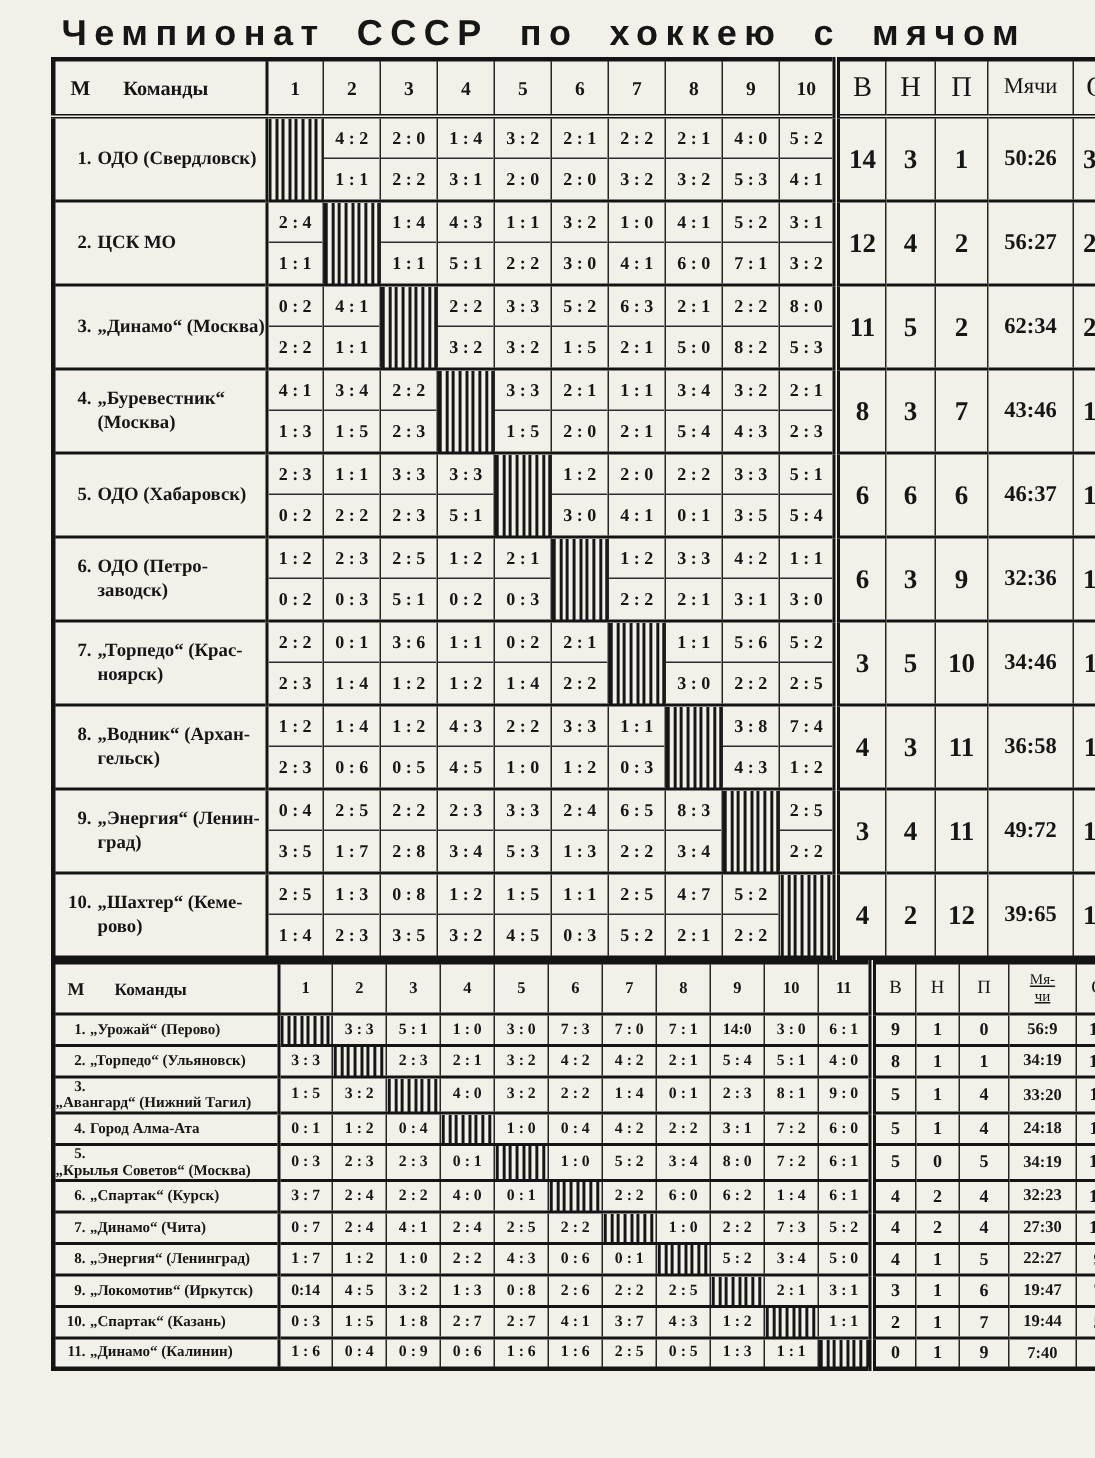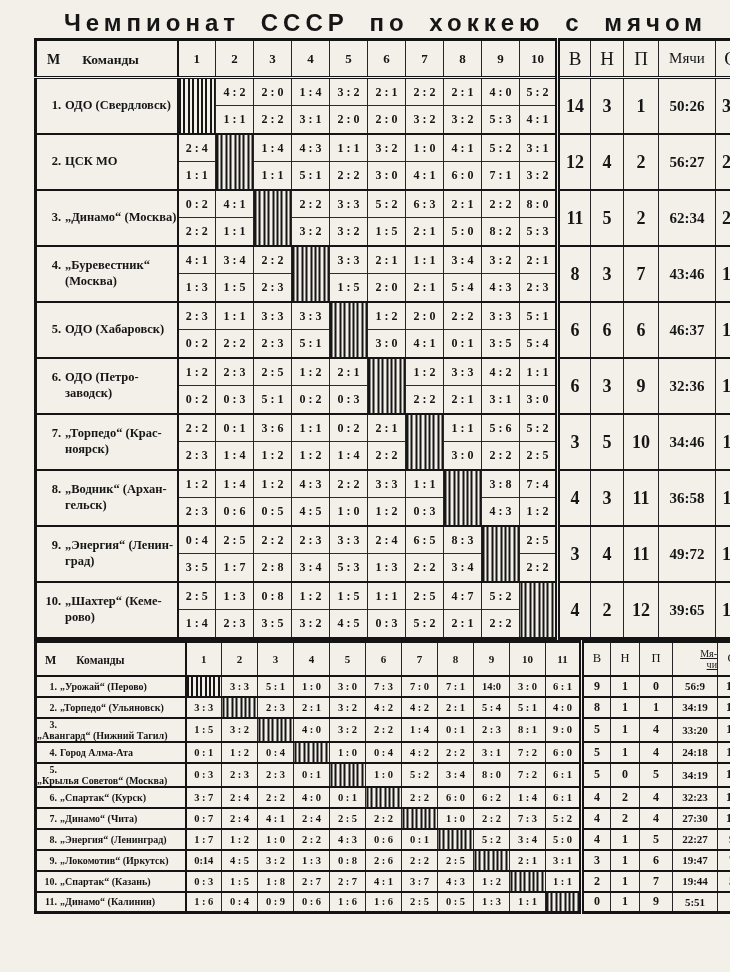--- a/index.html
+++ b/index.html
@@ -2,21 +2,21 @@
 <html><head>
 <meta charset="utf-8">
 <style>
   html,body{margin:0;padding:0;background:#dedcd6;}
   .page{
     position:relative;width:730px;height:972px;margin:0 auto;
     background:#f2f0e9;overflow:hidden;color:#161616;
     font-family:"Liberation Serif",serif;
   }
   .title{
-    margin:9px 0 1px;text-align:center;
+    margin:9px 0 1px;
     font:700 24px "Liberation Sans",sans-serif;
     letter-spacing:5px;word-spacing:9px;white-space:nowrap;padding-left:41px;
   }
   .subtitle{
     text-align:center;font:700 17px "Liberation Sans",sans-serif;
     letter-spacing:3.5px;word-spacing:6px;margin:1px 0 6px;white-space:nowrap;
   }
   .sub-b{margin:9px 0 4px;}
   table{border-collapse:collapse;table-layout:fixed;margin:0 auto;width:712px;}
   .ta,.tb{border:3px solid #141414;margin-left:34px;}
@@ -40,21 +40,21 @@
   .h-name{text-align:left;vertical-align:middle;}
   .ta .h-m{display:inline-block;margin-left:10px;font:700 14px "Liberation Serif",serif;}
   .ta .h-k{display:inline-block;margin-left:22px;font:700 13.5px "Liberation Serif",serif;}
   .ta .h-num{font:700 13px "Liberation Serif",serif;text-align:center;}
   .ta .h-big{font:400 19px "Liberation Serif",serif;text-align:center;}
   .ta .h-goals{font:400 15px "Liberation Serif",serif;text-align:center;}
   .tb .h-m{display:inline-block;margin-left:8px;font:700 12px "Liberation Serif",serif;}
   .tb .h-k{display:inline-block;margin-left:20px;font:700 11.5px "Liberation Serif",serif;}
   .tb .h-num{font:700 11px "Liberation Serif",serif;text-align:center;}
   .tb .h-big{font:400 12.5px "Liberation Serif",serif;text-align:center;}
-  .tb .h-goals{font:400 10px "Liberation Serif",serif;text-align:right;white-space:pre-line;line-height:1.1;text-decoration:underline;}
+  .tb .h-goals{font:400 10px "Liberation Serif",serif;text-align:center;white-space:pre-line;line-height:1.1;text-decoration:underline;}
 
   
   .c-name{vertical-align:middle;text-align:left;}
   .ta .c-name{font:700 12.5px "Liberation Serif",serif;line-height:1.25;}
   .tb .c-name{font:700 10px "Liberation Serif",serif;}
   .rk{display:inline-block;vertical-align:top;text-align:right;}
   .nm{display:inline-block;vertical-align:top;white-space:pre-line;}
   .ta .rk{width:24px;margin-right:4px;}
   .tb .rk{width:20px;margin-right:3px;}
 
@@ -831,19 +831,19 @@
           <td class="c-score">1 : 6</td>
           <td class="c-score">1 : 6</td>
           <td class="c-score">2 : 5</td>
           <td class="c-score">0 : 5</td>
           <td class="c-score">1 : 3</td>
           <td class="c-score">1 : 1</td>
           <td class="c-score diag"></td>
           <td class="c-big col-v">0</td>
           <td class="c-big">1</td>
           <td class="c-big">9</td>
-          <td class="c-goals">5:51</td>
+          <td class="c-goals">7:40</td>
           <td class="c-big">1</td>
         </tr>
       </tbody>
   </table>
 
 </div>
 
 </body></html>

